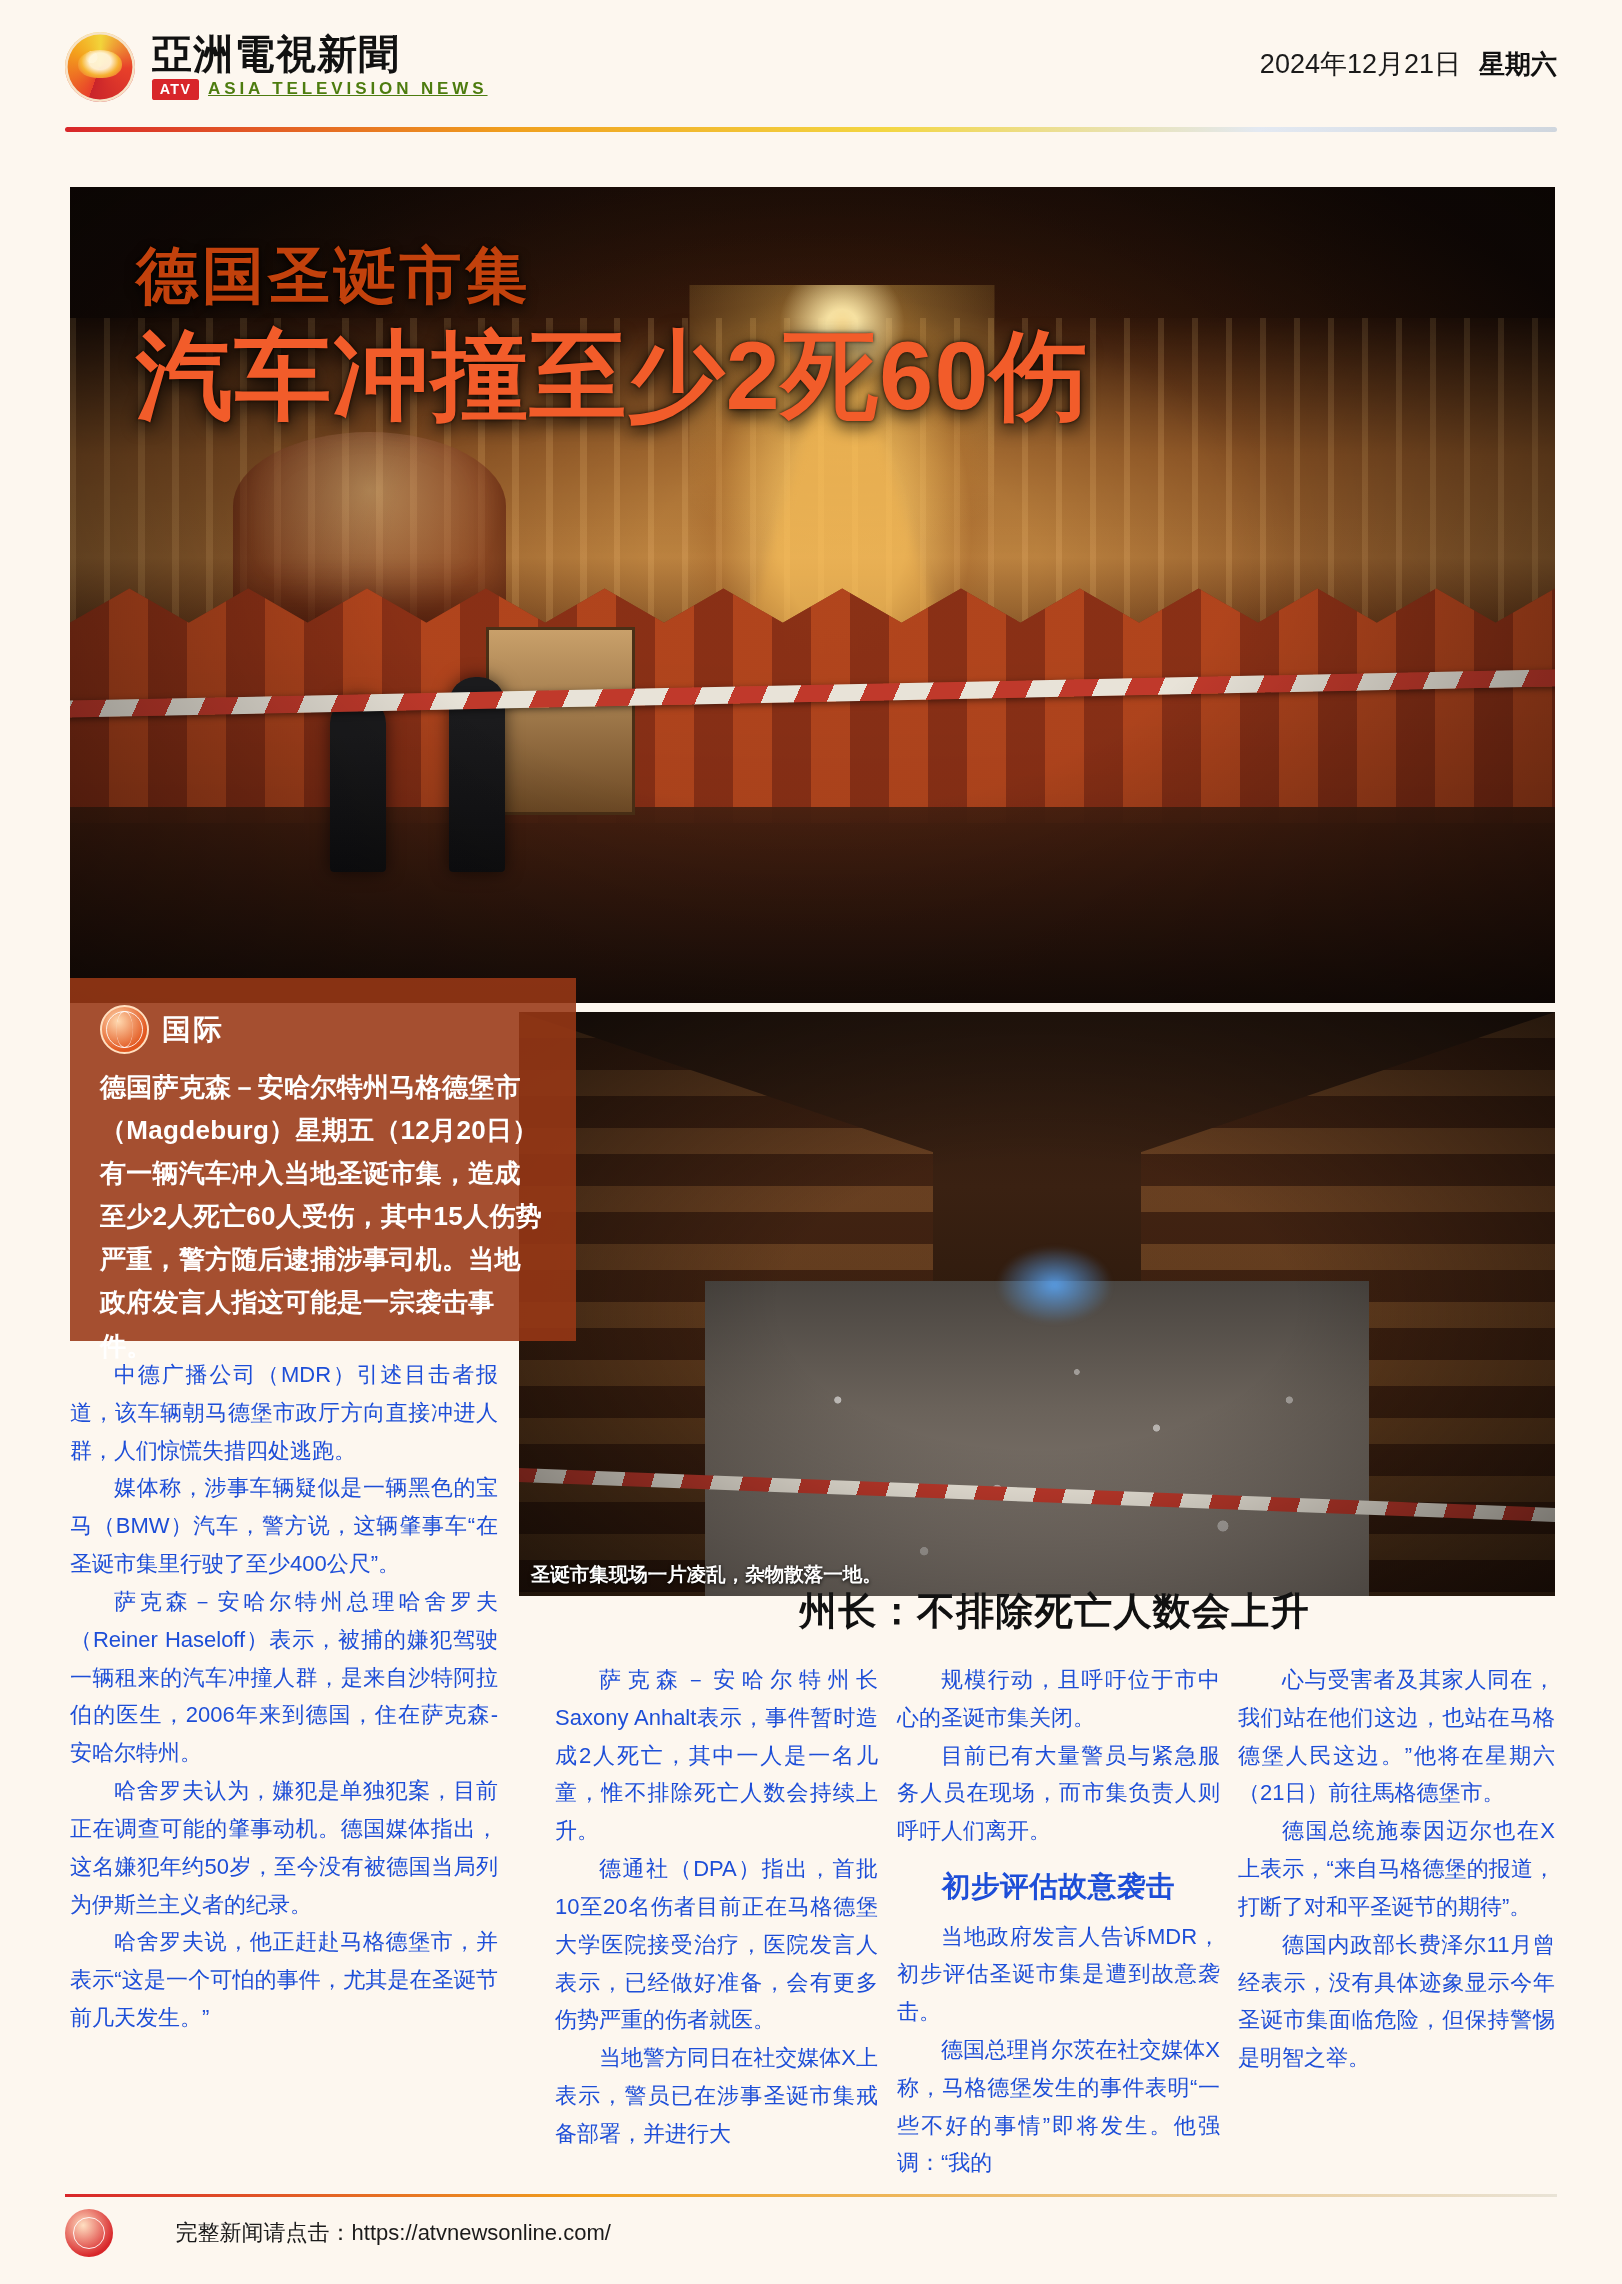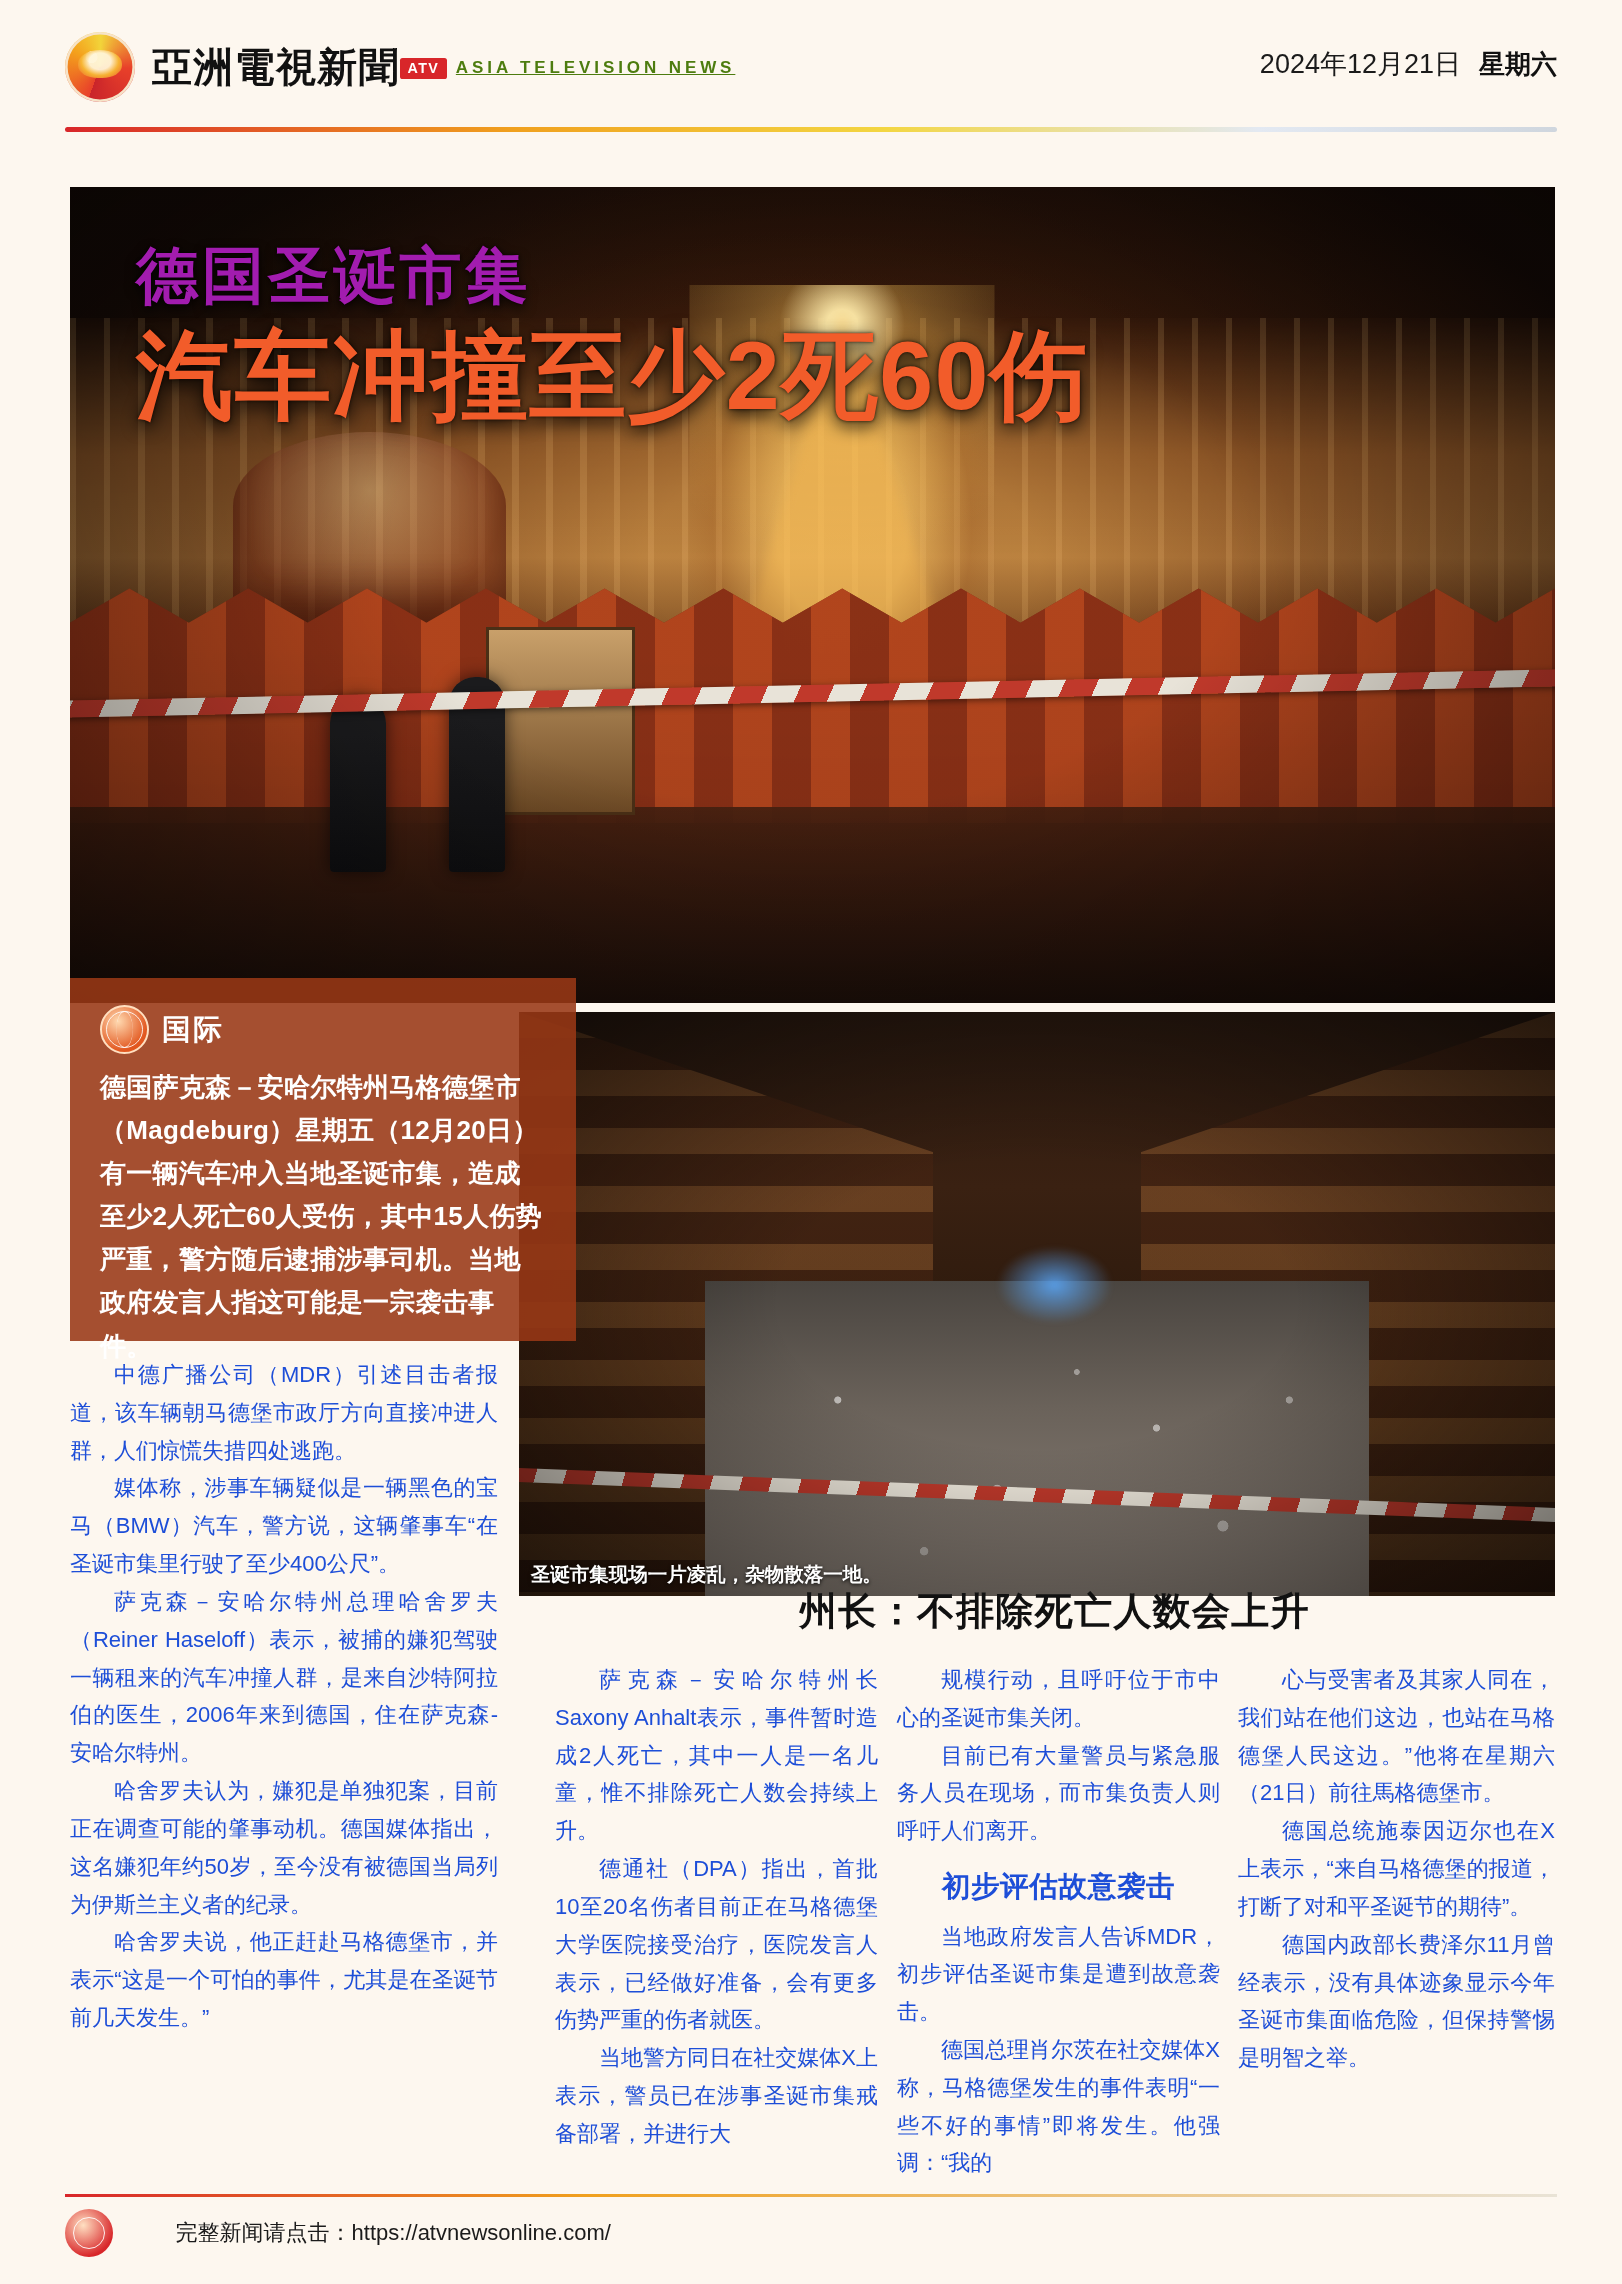--- a/index.html
+++ b/index.html
@@ -37,21 +37,21 @@
   }
   .logo-mark:after {
     content: "";
     position: absolute;
     left: 18%; top: 26%;
     width: 64%; height: 40%;
     border-radius: 50% 50% 45% 45%;
     background: radial-gradient(ellipse at 50% 40%, #fff5d8 0 35%, #f7b733 60%, #e8522a 100%);
     opacity: .95;
   }
-  .brand-text { display: flex; flex-direction: row; }
+  .brand-text { display: flex; flex-direction: column; }
   .brand-cn {
     font-size: 40px;
     font-weight: bold;
     letter-spacing: 1.3px;
     line-height: 1.05;
     color: #111;
   }
   .brand-en-row { display: flex; align-items: center; gap: 9px; margin-top: 3.9px; }
   .atv-badge {
     background: #d8262a;
@@ -173,21 +173,21 @@
 
   .hero-title {
     position: absolute;
     left: 136px; top: 234px;
     width: 1363px;
     z-index: 5;
   }
   .hero-kicker {
     font-size: 62px;
     font-weight: bold;
-    color: #a21caf;
+    color: #c2410c;
     letter-spacing: 3.9px;
     text-shadow: 0 3.9px 11.7px rgba(0,0,0,.85), 0 0 2.6px rgba(0,0,0,.9);
     margin: 0;
   }
   .hero-headline {
     font-size: 97px;
     font-weight: bold;
     color: #f25c2a;
     letter-spacing: 1.3px;
     line-height: 1.06;

